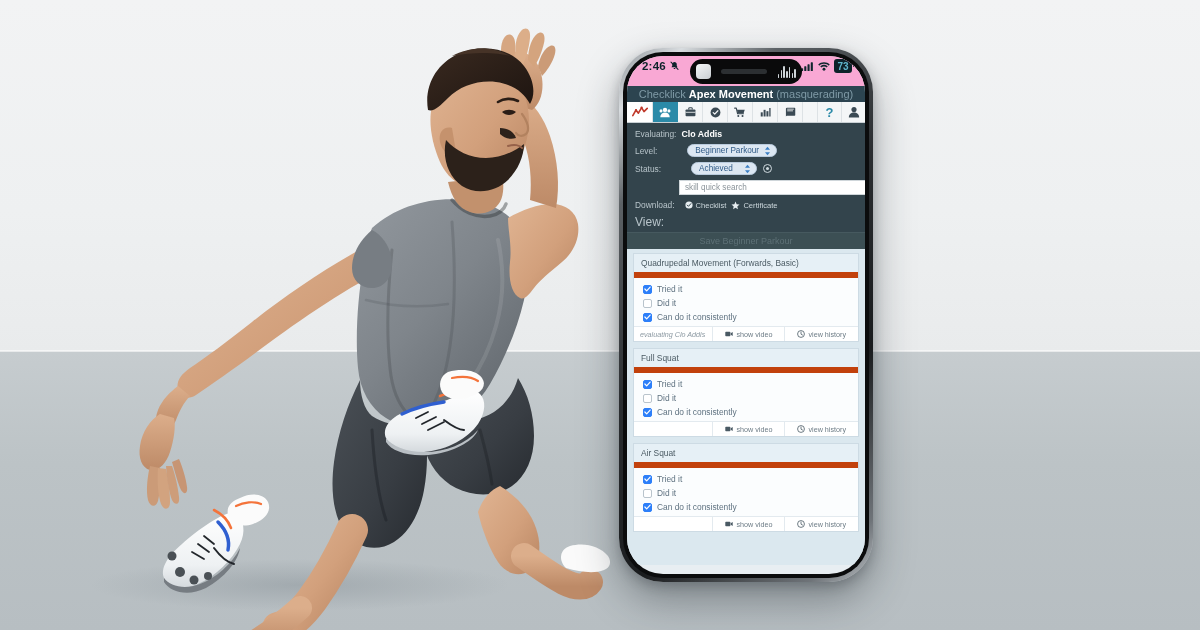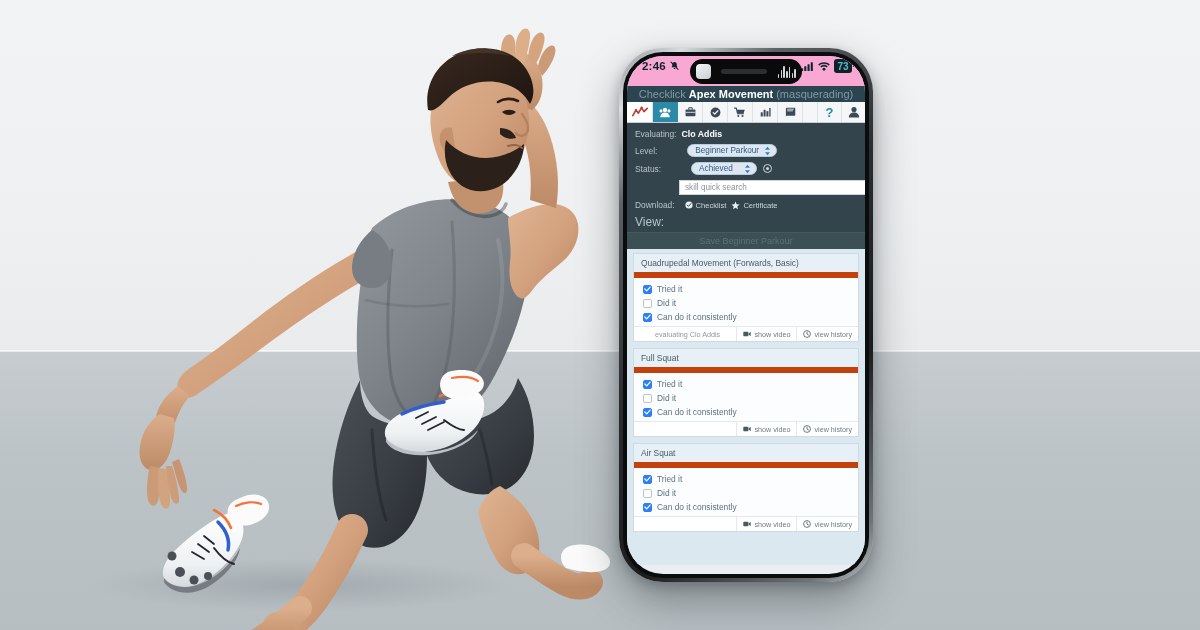--- a/index.html
+++ b/index.html
@@ -242,28 +242,29 @@
   .box.on svg { display: block; }
 
   .card-foot {
     display: flex; align-items: center;
     border-top: 1px solid #e3eaef;
     height: 15px;
     background: #ffffff;
   }
   .foot-note {
     flex: 1;
-    padding-left: 21px;
+    padding-left: 6px;
     font-size: 7.2px;
+    font-style: italic;
     color: #8d9aa3;
     white-space: nowrap; overflow: hidden;
   }
   .foot-btn {
     display: flex; align-items: center; gap: 3px;
-    padding: 0 6px;
+    padding: 0 12px;
     height: 100%;
     border-left: 1px solid #e3eaef;
     font-size: 7.2px;
     color: #6d7c86;
     white-space: nowrap;
   }
 
   svg { display: block; }
 </style>
 </head>

